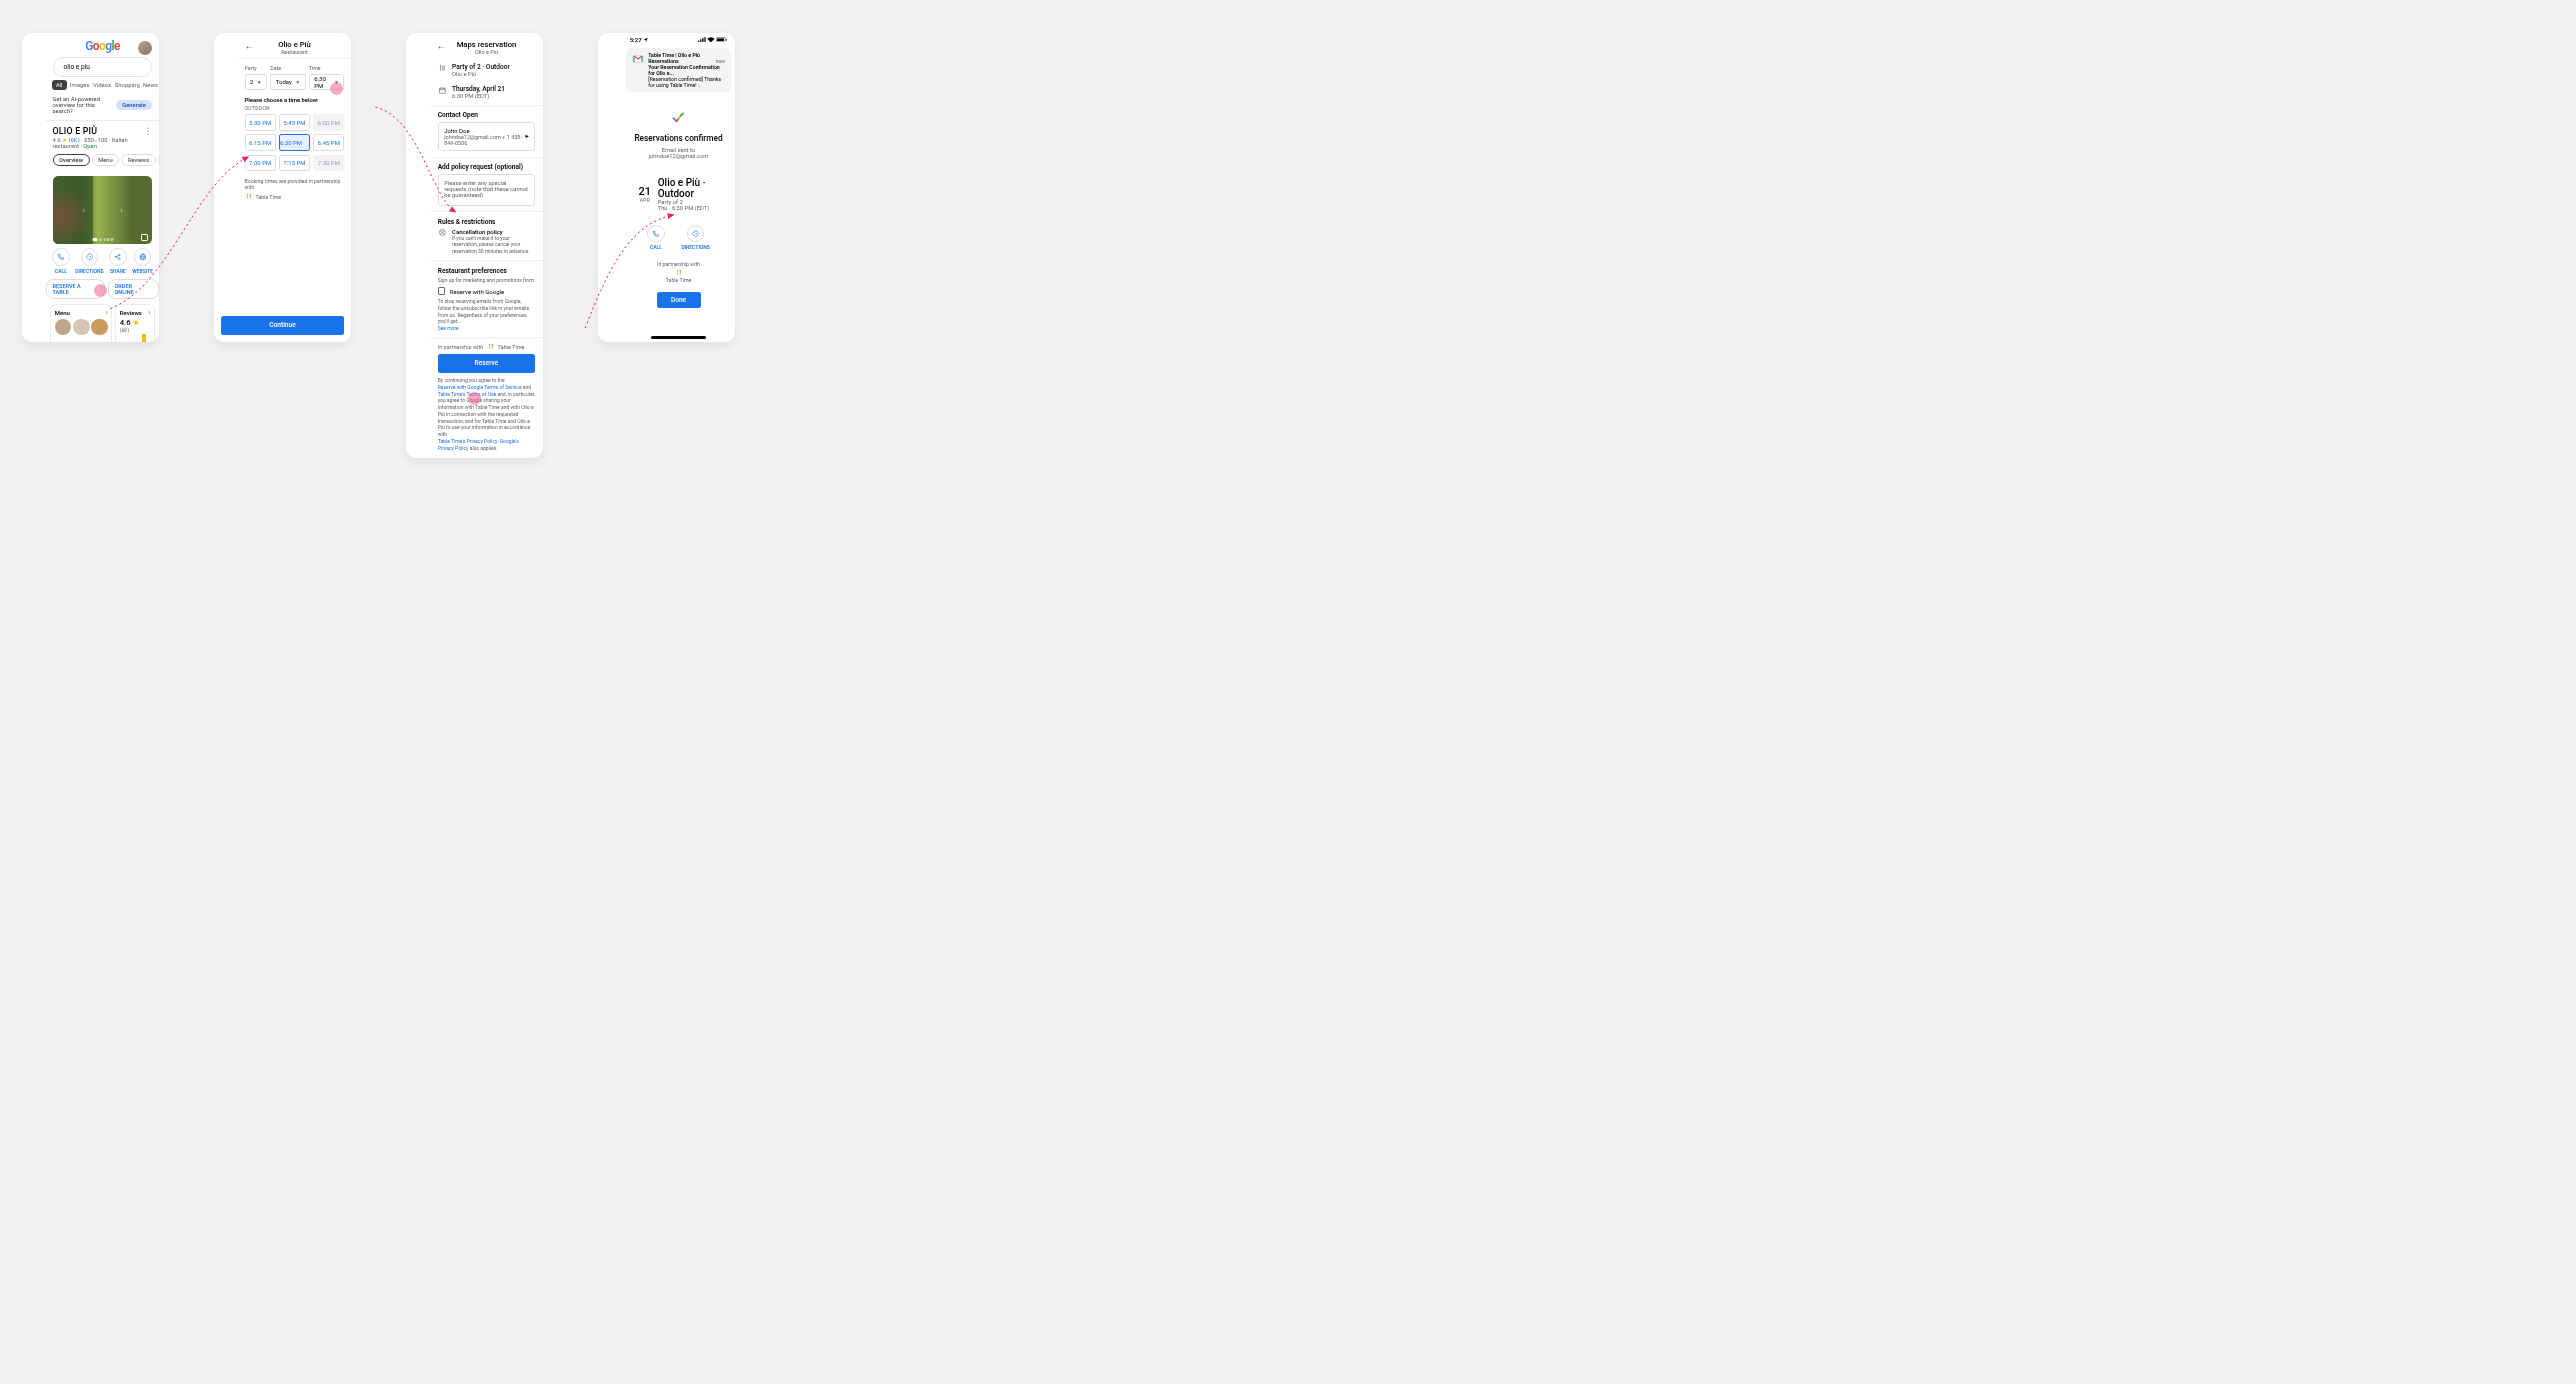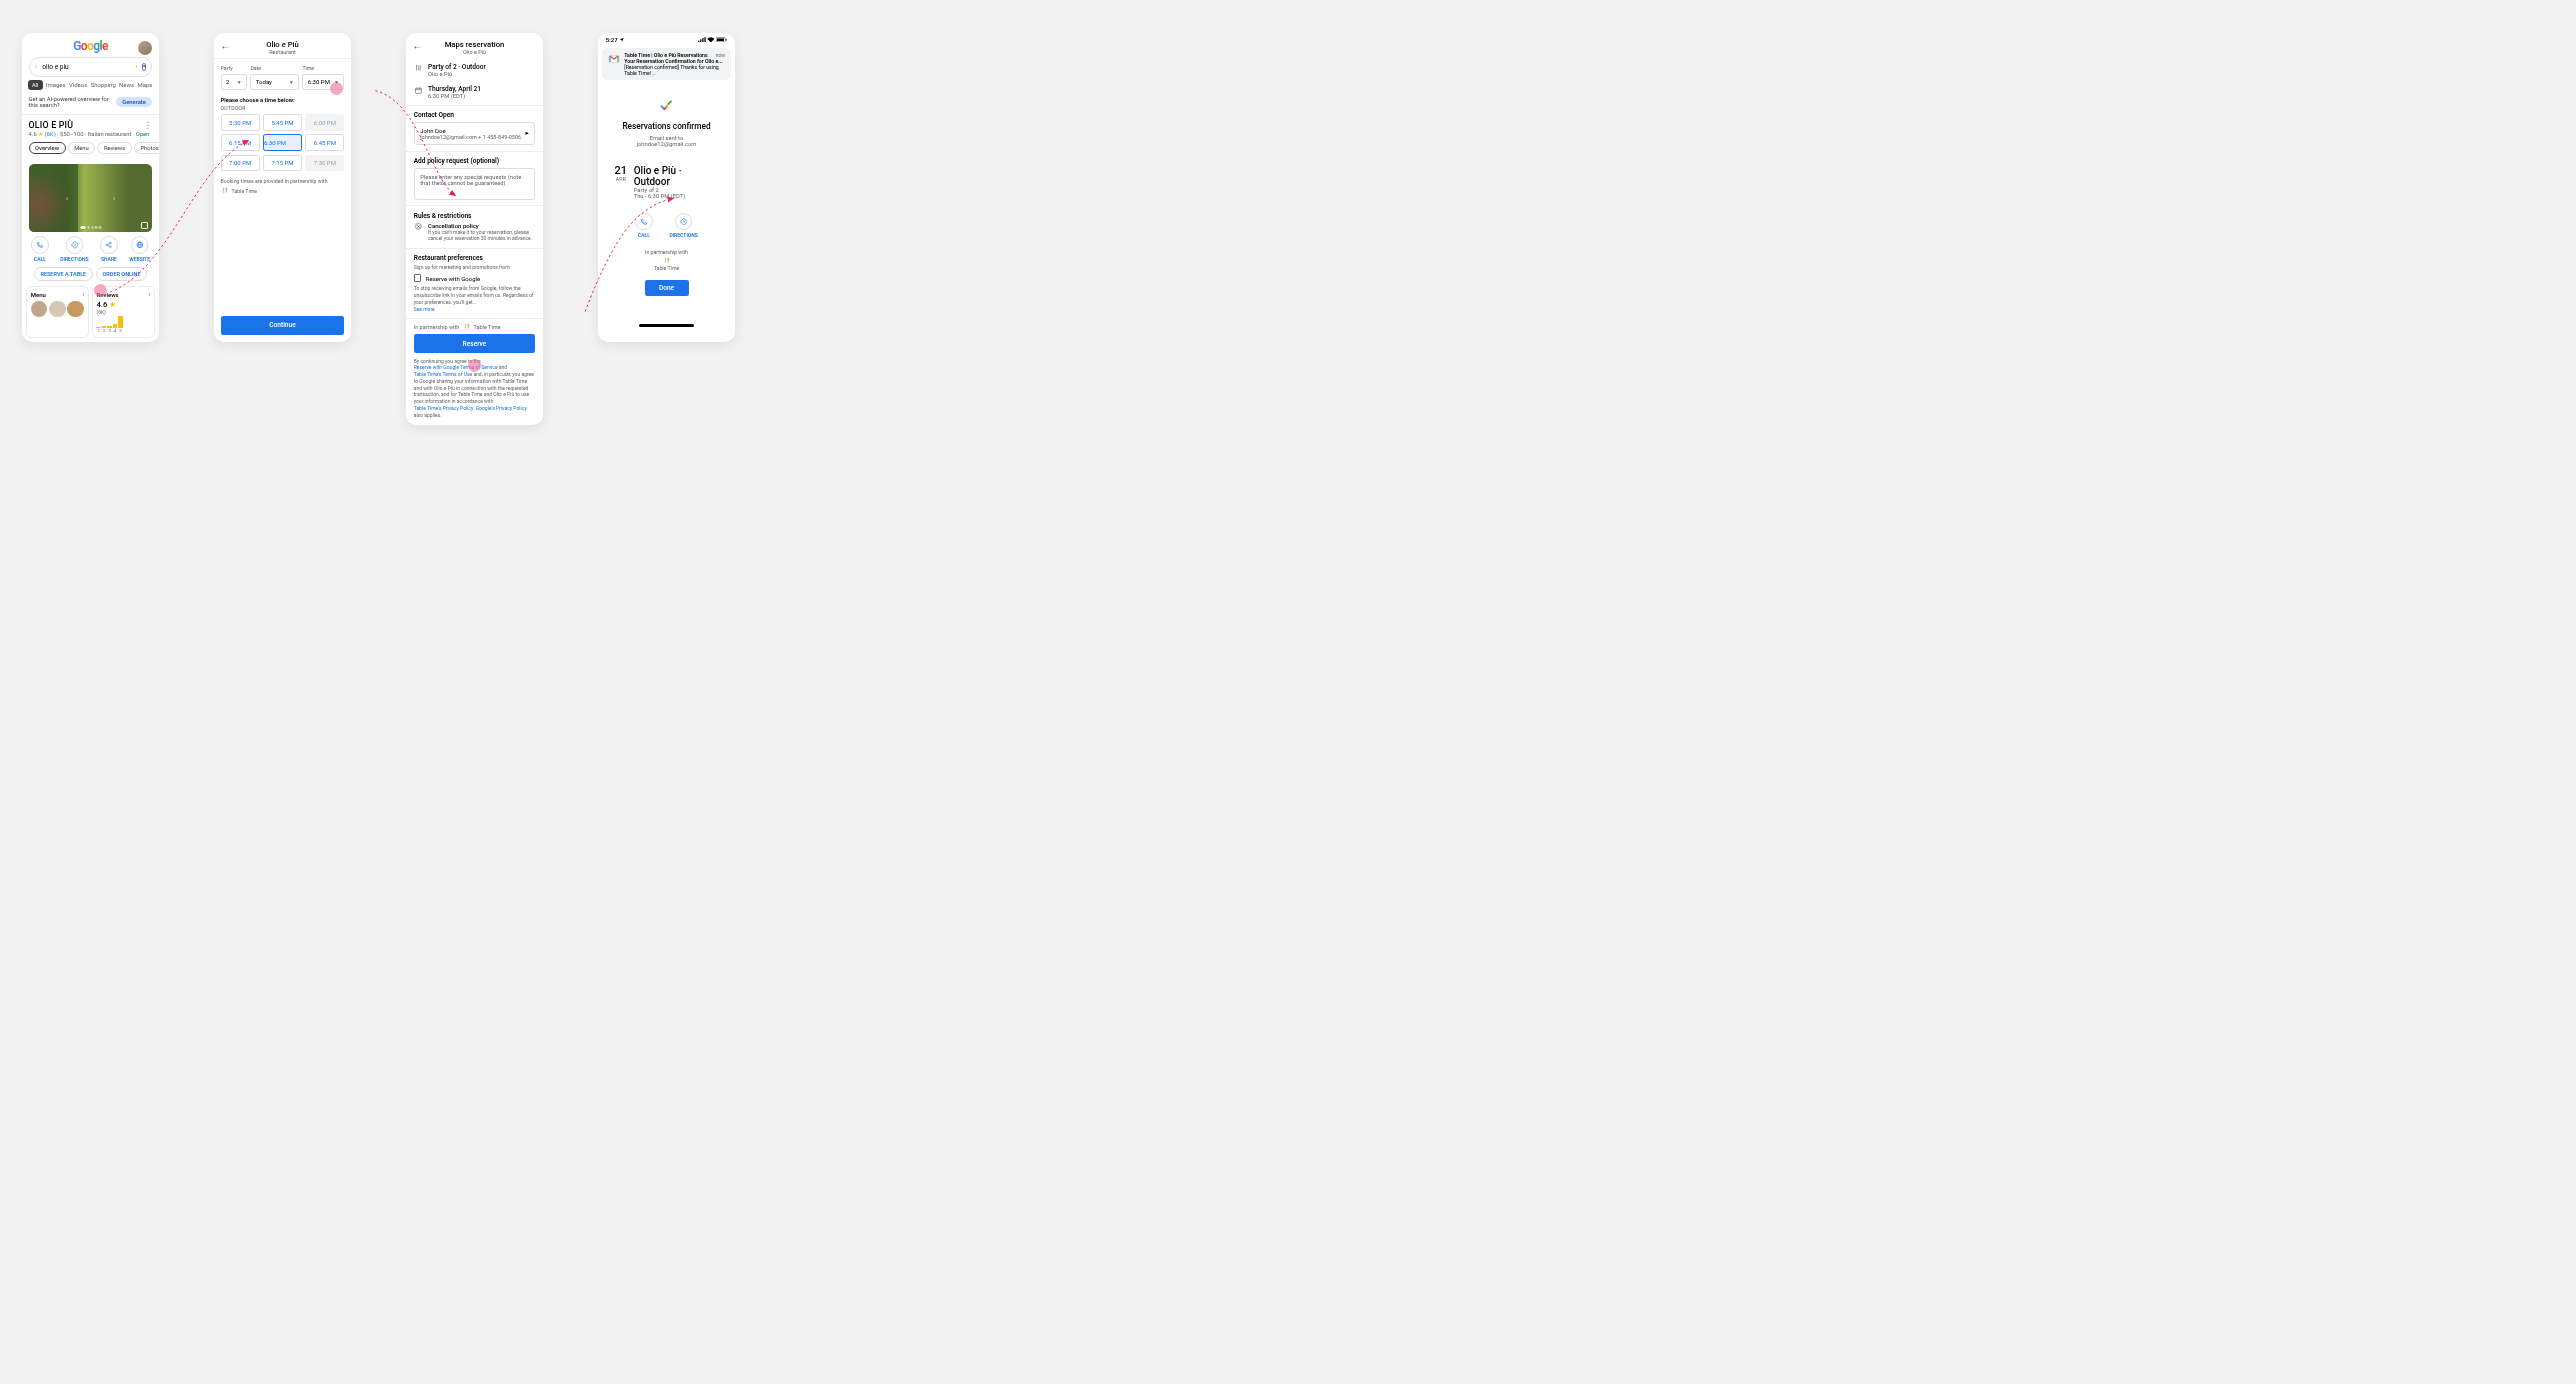--- a/index.html
+++ b/index.html
@@ -1,20 +1,20 @@
 <!DOCTYPE html>
 <html style="font-size:8.8px"><head>
 <meta charset="utf-8">
 <style>
 * { box-sizing: border-box; margin: 0; padding: 0; font-family: Roboto, Arial, sans-serif; }
 body { background: #f2f2f2; padding: 33px 22px; overflow-x: auto; }
 .stage { position: relative; display: flex; gap: 55px; align-items: flex-start; min-width: 817px; }
 .phone {
   background: #fff; border-radius: 10px; width: 137px; flex: 0 0 137px;
-  box-shadow: 0 3.3px 12px rgba(0,0,0,0.08); overflow: hidden; position: relative;
+  box-shadow: 0 3.3px 12px rgba(0,0,0,0.08); overflow: hidden; position: relative; padding-left: 24px;
 }
 .phone.p1 { width: 137px; }
 
 
 .p1-head { padding: 5.5px 6.6px 0; text-align: center; }
 .google-logo { font-size: 12px; font-weight: 600; letter-spacing: -0.6px; }
 .google-logo .b { color:#4285f4 } .google-logo .r { color:#ea4335 }
 .google-logo .y { color:#fbbc05 } .google-logo .g { color:#34a853 }
 .avatar { width:14.4px; height:14.4px; border-radius:50%; background:linear-gradient(135deg,#b8a08a,#8a7860); position:absolute; right:6.6px; top:7.7px; }
 .search-bar { margin:4.4px 6.6px 3.3px; border:0.6px solid #dfe1e5; border-radius:12px; height:20px; display:flex; align-items:center; padding:0 5.5px; gap:4.4px; }
@@ -112,21 +112,21 @@
 .gmail-ic{width:12px;height:12px;flex:0 0 12px;margin-top:1.1px}
 .notif .body{flex:1}
 .notif .l1{font-weight:600}
 .notif .now{color:#5f6368;font-size:5px;float:right;font-weight:400}
 .notif .l2{font-weight:600}
 .conf{display:flex;flex-direction:column;align-items:center;text-align:center;padding:8.8px 11px}
 .chk-mark{width:14.4px;height:14.4px;margin:4.4px 0 7.7px}
 .conf h3{font-size:8.3px;font-weight:500}
 .conf .s1{font-size:5.8px;color:#5f6368;margin-top:3.3px}
 .conf .s2{font-size:5.8px;color:#5f6368}
-.date-blk{display:flex;gap:6.6px;padding:10px 16.6px;align-items:flex-start}
+.date-blk{display:flex;gap:6.6px;padding:10px 16.6px;align-items:center}
 .date-big{font-size:11px;font-weight:500;line-height:1}
 .date-mo{font-size:5px;color:#5f6368;letter-spacing:0.3px}
 .date-det .d1{font-size:10px;font-weight:500}
 .date-det .d2,.date-det .d3{font-size:5.8px;color:#5f6368}
 .act-row2{display:flex;justify-content:center;gap:16.6px;padding:3.3px 0 7.7px}
 .p4-partner{text-align:center;font-size:5.2px;color:#5f6368;padding:3.3px 0}
 .done-btn{display:block;margin:5.5px auto 0;background:#1a73e8;color:#fff;border-radius:2.2px;padding:4.4px 11px;font-size:6.6px;font-weight:500;width:44px;text-align:center}
 .home-ind{width:55px;height:2.2px;background:#000;border-radius:1.7px;margin:28px auto 4.4px}
 
 

